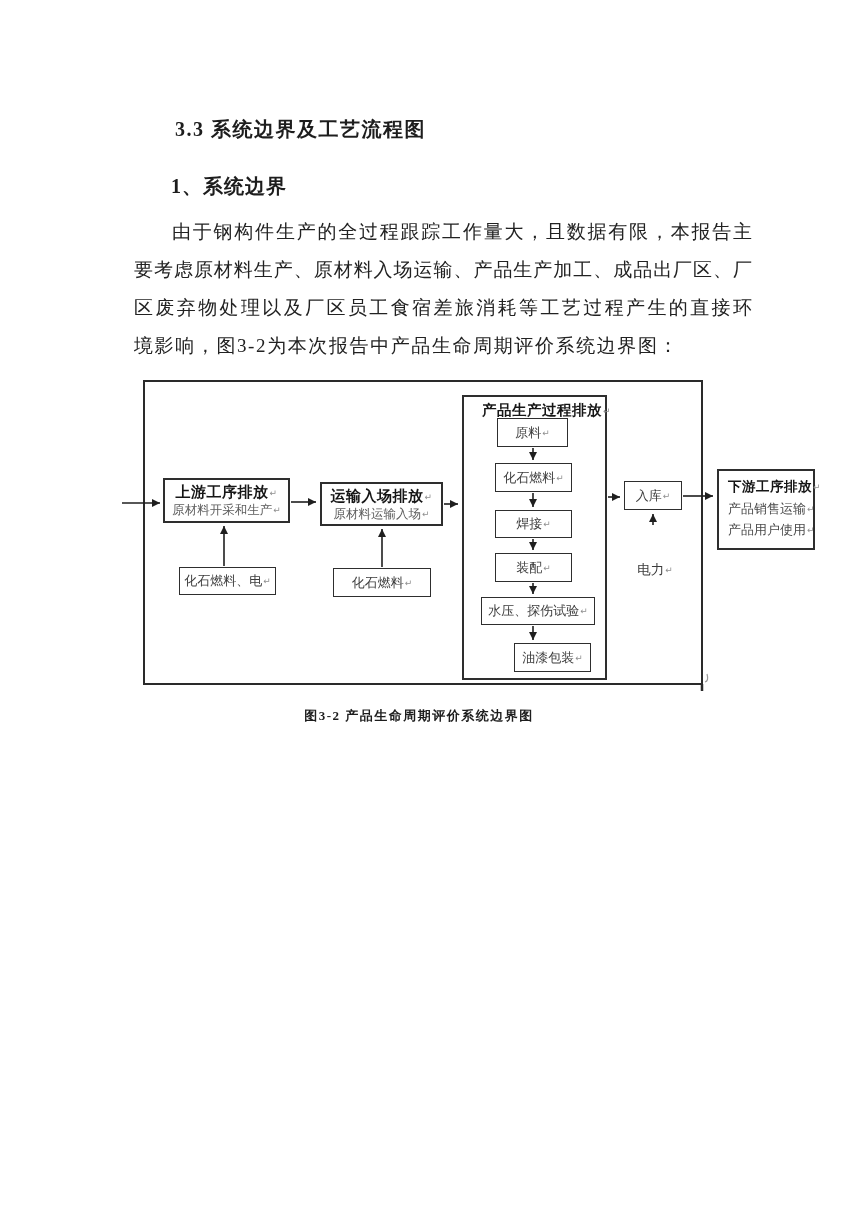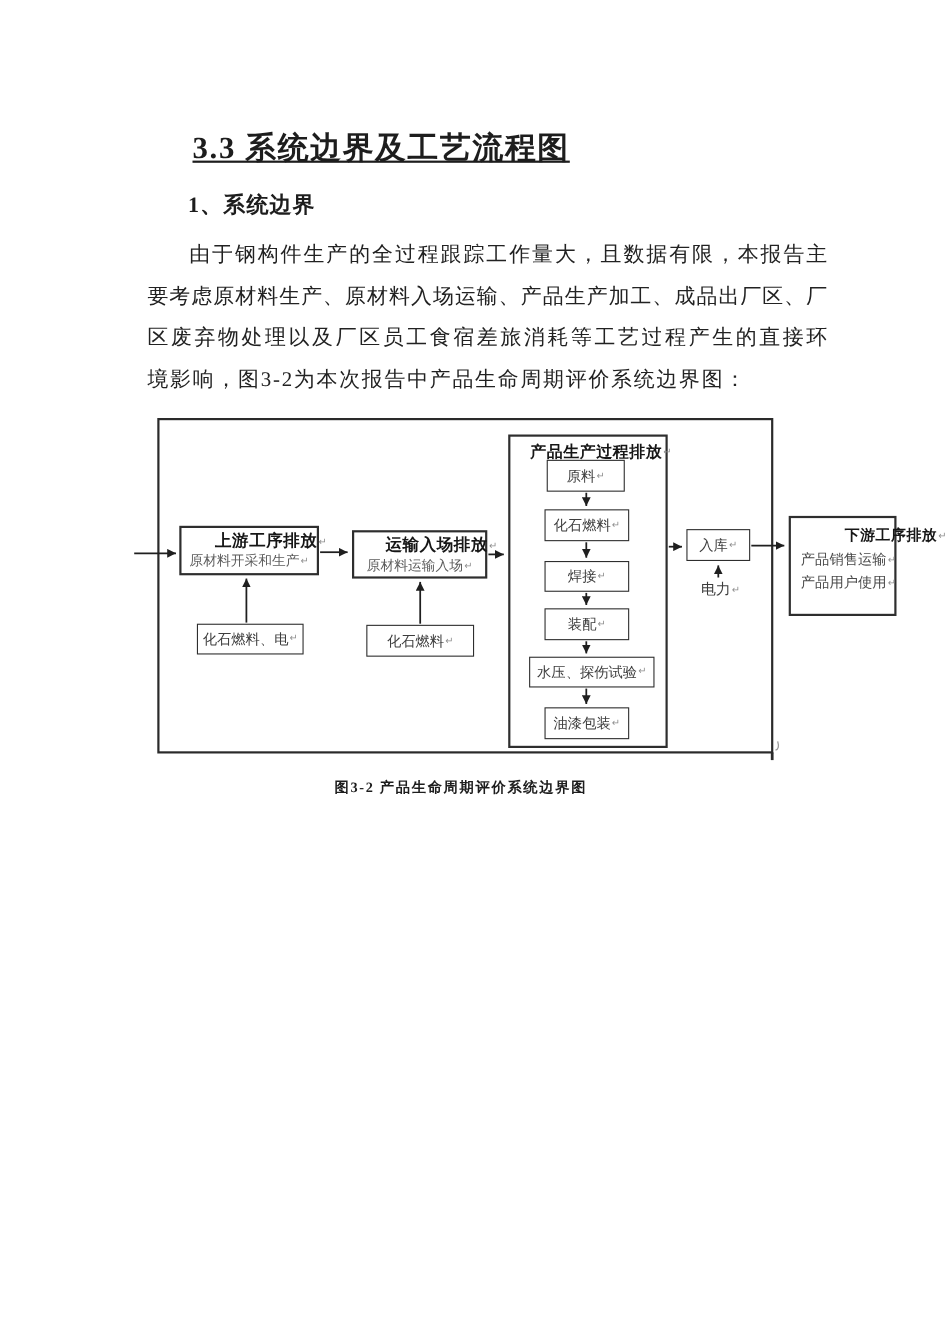--- a/index.html
+++ b/index.html
@@ -8,23 +8,22 @@
     background: #ffffff;
     font-family: "Liberation Serif", "DejaVu Serif", serif;
     color: #1d1d1d;
     position: relative;
     overflow: hidden;
   }
   .page { position: absolute; inset: 0; background: #fff; }
 
   .heading {
     position: absolute; left: 175px; top: 116px;
-    font-size: 28px; font-weight: bold; letter-spacing: 1.5px;
+    font-size: 20px; font-weight: bold; letter-spacing: 1.5px;
     white-space: nowrap;
-    text-decoration: underline;
   }
   .subheading {
     position: absolute; left: 171px; top: 173px;
     font-size: 20px; font-weight: bold; letter-spacing: 1px;
     white-space: nowrap;
   }
   .para {
     position: absolute; left: 122px; top: 213px; width: 618px;
     font-size: 19px; line-height: 38px; color: #222; margin-left: 12px;
   }
@@ -47,21 +46,21 @@
   .diagram svg { position: absolute; left: 0; top: 0; }
 
   .dbox {
     position: absolute; box-sizing: border-box;
     background: #fff; border: 2px solid #2e2e2e;
     display: flex; flex-direction: column;
     align-items: center; justify-content: center;
     font-size: 13px; color: #3c3c3c; line-height: 1.2;
     white-space: nowrap;
   }
-  .dbox .t  { font-weight: bold; font-size: 15px; color: #161616; letter-spacing: 0.5px; margin-left: 40px; }
+  .dbox .t  { font-weight: bold; font-size: 15px; color: #161616; letter-spacing: 0.5px; }
   .dbox .s  { font-size: 12.5px; color: #5c5c5c; margin-top: 2px; }
 
   .prod-container {
     position: absolute; box-sizing: border-box;
     border: 2px solid #2e2e2e; background: transparent;
   }
   .prod-title {
     position: absolute; left: 0; top: 4px; width: 100%;
     text-align: center; font-weight: bold; font-size: 14.5px;
     color: #161616; letter-spacing: 0.5px; white-space: nowrap; padding-left: 12px;
@@ -72,21 +71,21 @@
     display: flex; align-items: center; justify-content: center;
     font-size: 13px; color: #3d3d3d; white-space: nowrap;
   }
   .downstream {
     align-items: flex-start; justify-content: flex-start;
     padding: 5px 4px 4px 9px; line-height: 1.62;
   }
   .downstream .t { font-size: 13.5px; }
   .downstream .s { font-size: 13px; margin-top: 0; color: #4a4a4a; }
   .elec-label {
-    position: absolute; font-size: 13.5px; color: #3c3c3c; white-space: nowrap;
+    position: absolute; font-size: 13.5px; color: #3c3c3c; white-space: nowrap; margin-top: 34px;
   }
   .pm {
     font-size: 9px; color: #8f8f8f; margin-left: 1px;
     font-family: "DejaVu Sans", sans-serif; font-weight: normal;
     vertical-align: 1px;
   }
 </style>
 </head>
 <body>
 
@@ -159,33 +158,33 @@
         <span class="pm">↵</span>
       </div>
     <div class="step" style="left:375px; top:175px; width:77px;  height:29px;">
         <span>装配</span>
         <span class="pm">↵</span>
       </div>
     <div class="step" style="left:361px; top:219px; width:114px; height:28px;">
         <span>水压、探伤试验</span>
         <span class="pm">↵</span>
       </div>
-    <div class="step" style="left:375px; top:265px; width:77px;  height:29px;">
+    <div class="step" style="left:394px; top:265px; width:77px;  height:29px;">
         <span>油漆包装</span>
         <span class="pm">↵</span>
       </div>
 
     <div class="step" style="left:504px; top:103px; width:58px; height:29px;">
         <span>入库</span>
         <span class="pm">↵</span>
       </div>
 
     <div class="elec-label" style="left:515px; top:149px; width:40px; text-align:center;"><span>电力</span><span class="pm">↵</span></div>
 
-    <div class="dbox downstream" style="left:597px; top:91px; width:98px; height:91px;">
+    <div class="dbox downstream" style="left:597px; top:91px; width:98px; height:81px;">
       <div class="t"><span>下游工序排放</span><span class="pm">↵</span></div>
       <div class="s"><span>产品销售运输</span><span class="pm">↵</span></div>
       <div class="s"><span>产品用户使用</span><span class="pm">↵</span></div>
     </div>
 
     <div class="step" style="left:59px; top:189px; width:97px; height:28px;">
         <span>化石燃料、电</span>
         <span class="pm">↵</span>
       </div>
 

